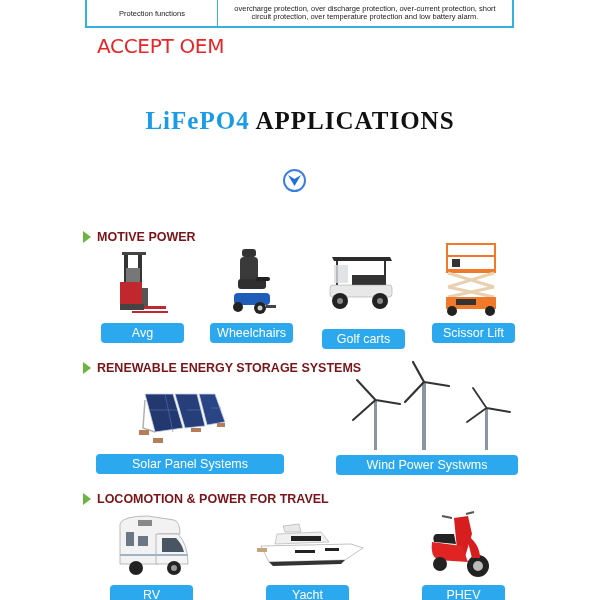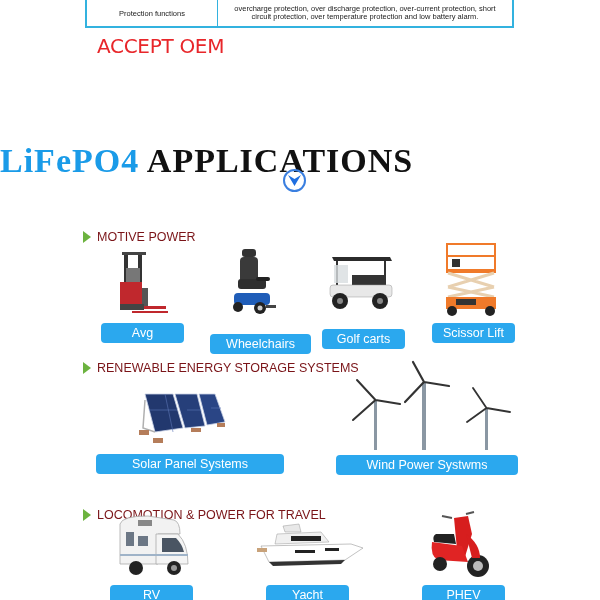--- a/index.html
+++ b/index.html
@@ -3,26 +3,26 @@
 <meta charset="utf-8">
 <style>
   * { box-sizing: border-box; margin: 0; padding: 0; }
   html, body { width: 600px; height: 600px; background: #ffffff; overflow: hidden; }
   body { position: relative; font-family: "Liberation Sans", sans-serif; }
   .abs { position: absolute; }
   .spec-table { left: 85px; top: -2px; width: 429px; height: 30px; border: 2px solid #33b2df; display: flex; }
   .spec-table .c1 { width: 131px; border-right: 1.5px solid #33b2df; display: flex; align-items: center; justify-content: center; font-size: 7.5px; color: #222; }
   .spec-table .c2 { flex: 1; display: flex; align-items: center; justify-content: center; text-align: center; font-size: 7.5px; color: #222; line-height: 8.5px; padding: 0 6px; }
   .oem { left: 97px; top: 34px; font-size: 20px; color: #e8262a; font-family: "DejaVu Sans", sans-serif; letter-spacing: -0.3px; }
-  .title { left: 0; width: 600px; top: 107px; font-family: "Liberation Serif", serif; font-weight: bold; font-size: 34px; letter-spacing: 1px; margin-top: 35px; }
+  .title { left: 0; width: 600px; top: 107px; text-align: center; font-family: "Liberation Serif", serif; font-weight: bold; font-size: 25px; letter-spacing: 1px; }
   .title .blue { color: #1a9be8; }
   .title .black { color: #111; }
   .down-circle { left: 283px; top: 169px; width: 23px; height: 23px; border: 2px solid #3a7fe0; border-radius: 50%; }
   .down-circle svg { position: absolute; left: 2px; top: 2px; }
-  .sec-head { display: flex; align-items: center; font-weight: normal; font-size: 12.5px; color: #7a1418; }
+  .sec-head { display: flex; align-items: center; font-weight: bold; font-size: 12.5px; color: #7a1418; }
   .sec-head .tri { width: 0; height: 0; border-top: 6px solid transparent; border-bottom: 6px solid transparent; border-left: 8px solid #6cb33f; margin-right: 6px; }
   .pill { background: #2ba8ee; color: #fff; border-radius: 4px; display: flex; align-items: center; justify-content: center; font-size: 12.5px; height: 20px; }
   .img { position: absolute; }
 </style>
 </head>
 <body>
 
 <div class="abs spec-table">
   <div class="c1">Protection functions</div>
   <div class="c2">overcharge protection, over discharge protection, over-current protection, short circuit protection, over temperature protection and low battery alarm.</div>
@@ -67,21 +67,21 @@
     <rect x="12" y="10" width="18" height="26" rx="4" fill="#3a3a3a"></rect>
     <rect x="10" y="32" width="28" height="10" rx="3" fill="#2f2f2f"></rect>
     <rect x="28" y="30" width="14" height="4" rx="2" fill="#222"></rect>
     <rect x="6" y="46" width="36" height="12" rx="4" fill="#1f5db8"></rect>
     <circle cx="10" cy="60" r="5" fill="#222"></circle>
     <circle cx="32" cy="61" r="6" fill="#222"></circle>
     <circle cx="32" cy="61" r="2.5" fill="#ccc"></circle>
     <rect x="38" y="58" width="10" height="3" fill="#444"></rect>
   </svg>
 </div>
-<div class="abs pill" style="left:210px; top:334px; width:101px;">Wheelchairs</div>
+<div class="abs pill" style="left:210px; top:323px; width:83px;">Wheelchairs</div>
 
 <div class="img" style="left:322px; top:253px; width:80px; height:60px;">
   <svg width="80" height="60" viewBox="0 0 80 60">
     <path d="M10 4 L68 4 L70 8 L12 8 Z" fill="#2b2b2b"></path>
     <rect x="14" y="8" width="2" height="26" fill="#333"></rect>
     <rect x="62" y="8" width="2" height="22" fill="#333"></rect>
     <rect x="12" y="12" width="14" height="18" fill="#d8dde0" opacity="0.8"></rect>
     <rect x="30" y="22" width="34" height="10" fill="#333"></rect>
     <rect x="8" y="32" width="62" height="12" rx="3" fill="#e8e8e8" stroke="#999" stroke-width="0.5"></rect>
     <circle cx="18" cy="48" r="8" fill="#222"></circle>
@@ -140,21 +140,21 @@
       <path d="M79 22 L68 2 M79 22 L104 26 M79 22 L60 42" stroke="#333" stroke-width="2.2" stroke-linecap="round"></path>
     </g>
     <g>
       <rect x="140" y="48" width="3" height="42" fill="#8a97a3"></rect>
       <path d="M141.5 48 L128 28 M141.5 48 L165 52 M141.5 48 L122 62" stroke="#333" stroke-width="1.8" stroke-linecap="round"></path>
     </g>
   </svg>
 </div>
 <div class="abs pill" style="left:336px; top:455px; width:182px;">Wind Power Systwms</div>
 
-<div class="abs sec-head" style="left:83px; top:508px;">
+<div class="abs sec-head" style="left:83px; top:492px;">
   <span class="tri"></span>
   <span>LOCOMOTION &amp; POWER FOR TRAVEL</span>
 </div>
 
 <div class="img" style="left:118px; top:514px; width:72px; height:66px;">
   <svg width="72" height="66" viewBox="0 0 72 66">
     <path d="M2 10 Q4 2 30 2 L56 6 Q62 8 62 20 L40 20 L40 50 L2 50 Z" fill="#f2f2f2" stroke="#aaa" stroke-width="0.8"></path>
     <rect x="20" y="6" width="14" height="6" fill="#888"></rect>
     <path d="M38 20 L60 20 Q70 30 70 50 L38 50 Z" fill="#f4f4f4" stroke="#aaa" stroke-width="0.8"></path>
     <path d="M44 24 L58 24 Q64 30 66 38 L44 38 Z" fill="#4a5563"></path>

